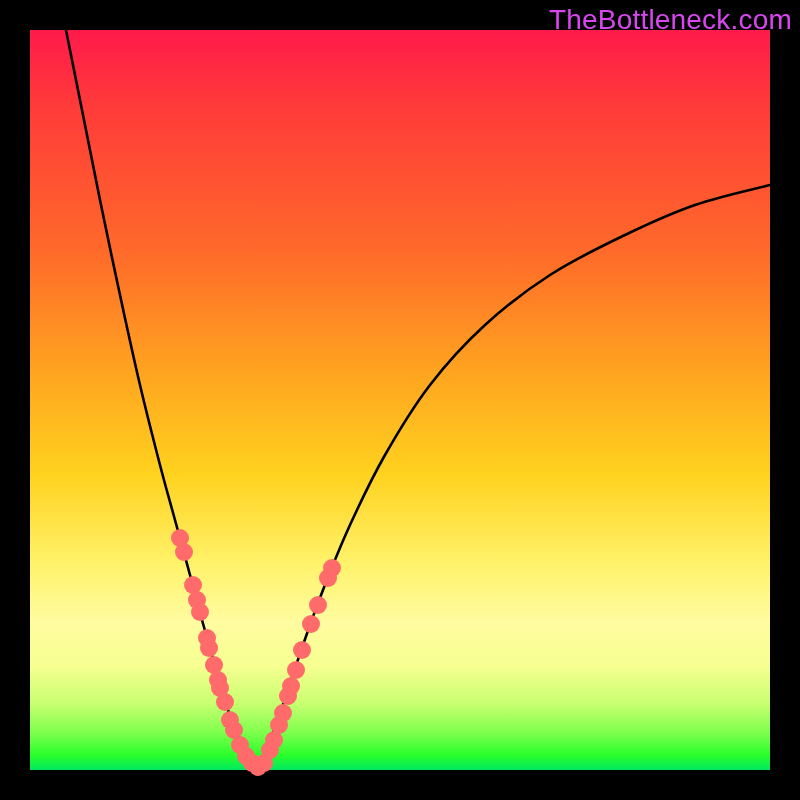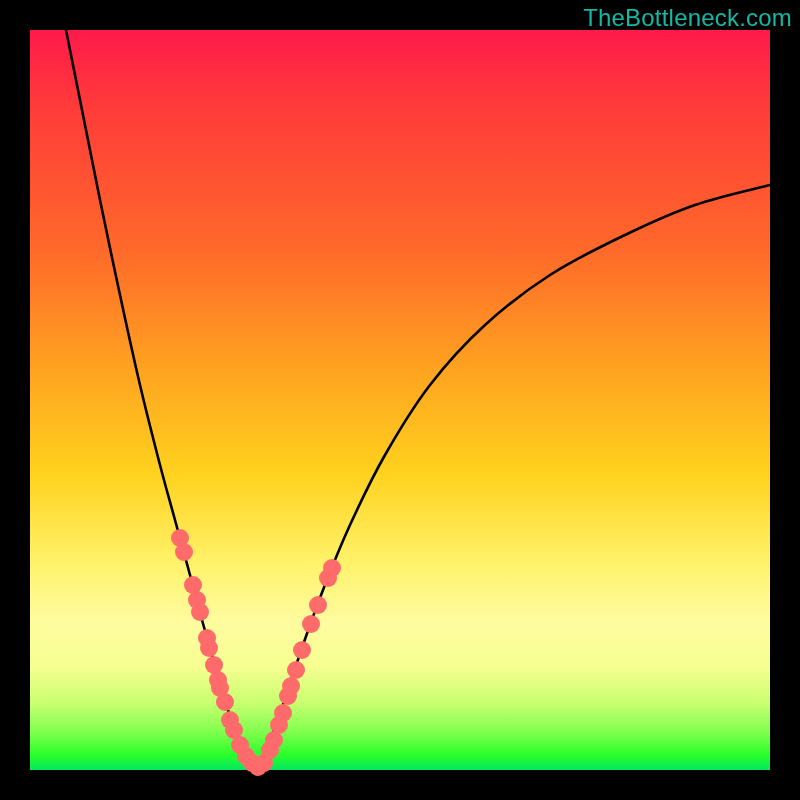--- a/index.html
+++ b/index.html
@@ -36,22 +36,22 @@
       #c8ff70 91%,
       #7dff4c 95%,
       #2aff2a 98%,
       #00e860 100%
     );
   }
   .watermark {
     position: absolute;
     top: 4px;
     right: 8px;
-    color: #14b8a6;
-    font-size: 24px;
+    color: #d946ef;
+    font-size: 28px;
     font-weight: 500;
     letter-spacing: 0.2px;
     user-select: none;
   }
   svg.curves {
     position: absolute;
     inset: 0;
     width: 740px;
     height: 740px;
     overflow: visible;

